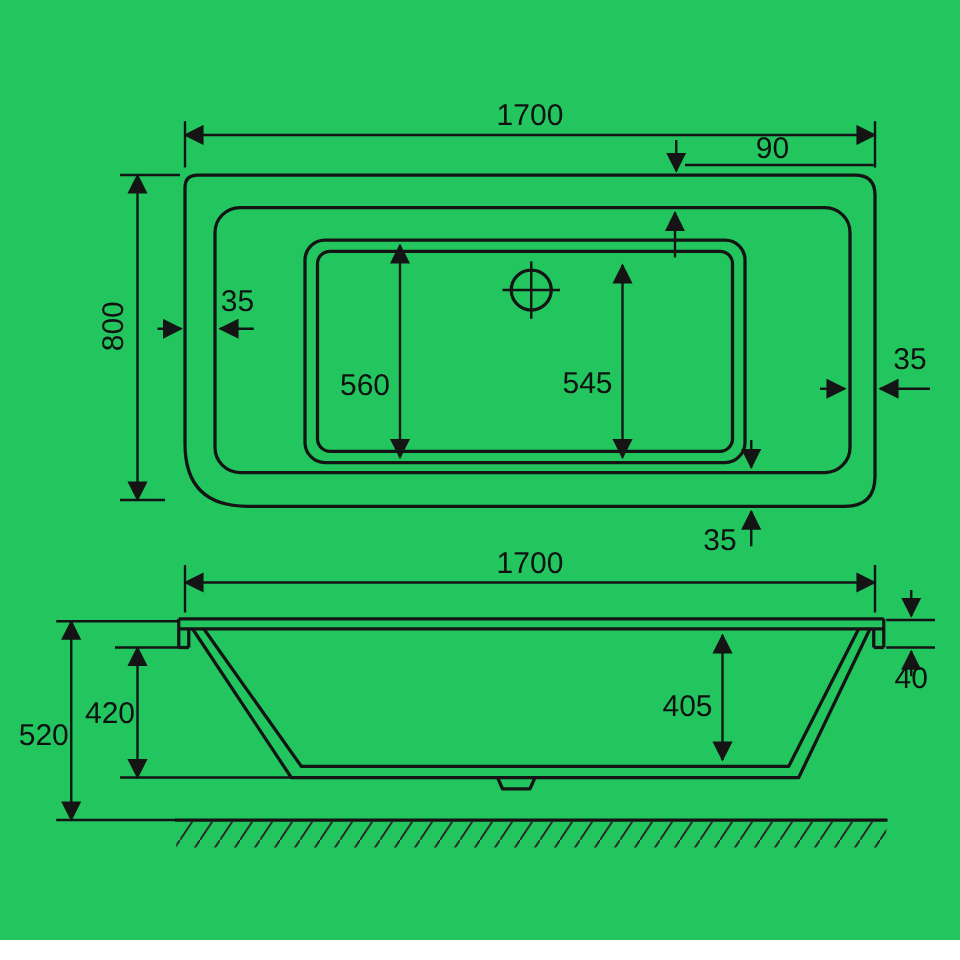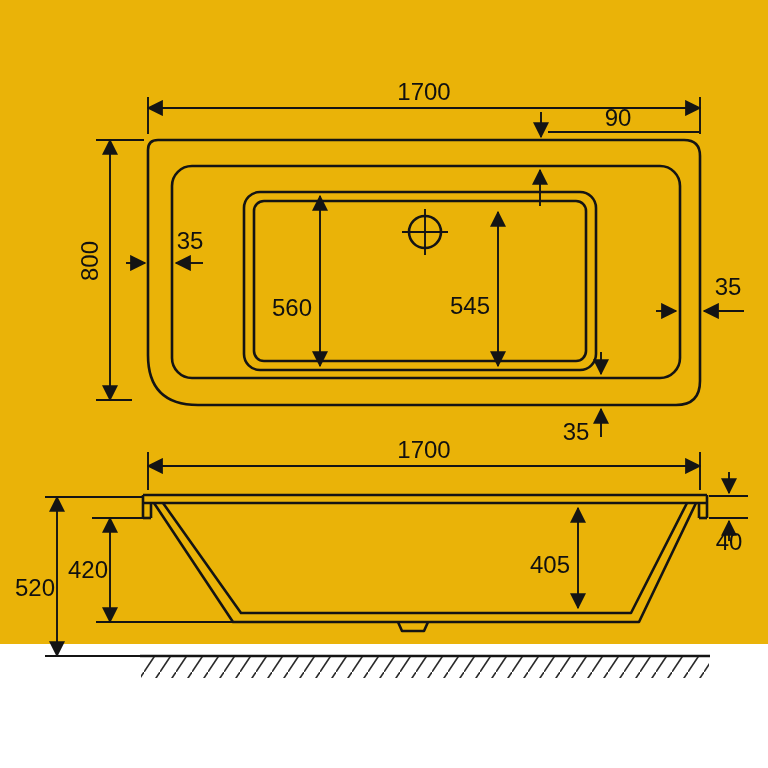--- a/index.html
+++ b/index.html
@@ -5,22 +5,22 @@
   html, body {
     margin: 0;
     padding: 0;
     background: #ffffff;
     width: 768px;
     height: 768px;
     font-family: "Liberation Sans", sans-serif;
   }
   .drawing-wrap {
     width: 768px;
-    height: 644px;
-    background: #eab308;
+    height: 752px;
+    background: #22c55e;
   }
   svg { display: block; }
   .outline {
     fill: none;
     stroke: #141414;
     stroke-width: 2.6;
     stroke-linejoin: round;
   }
   .thin {
     fill: none;

